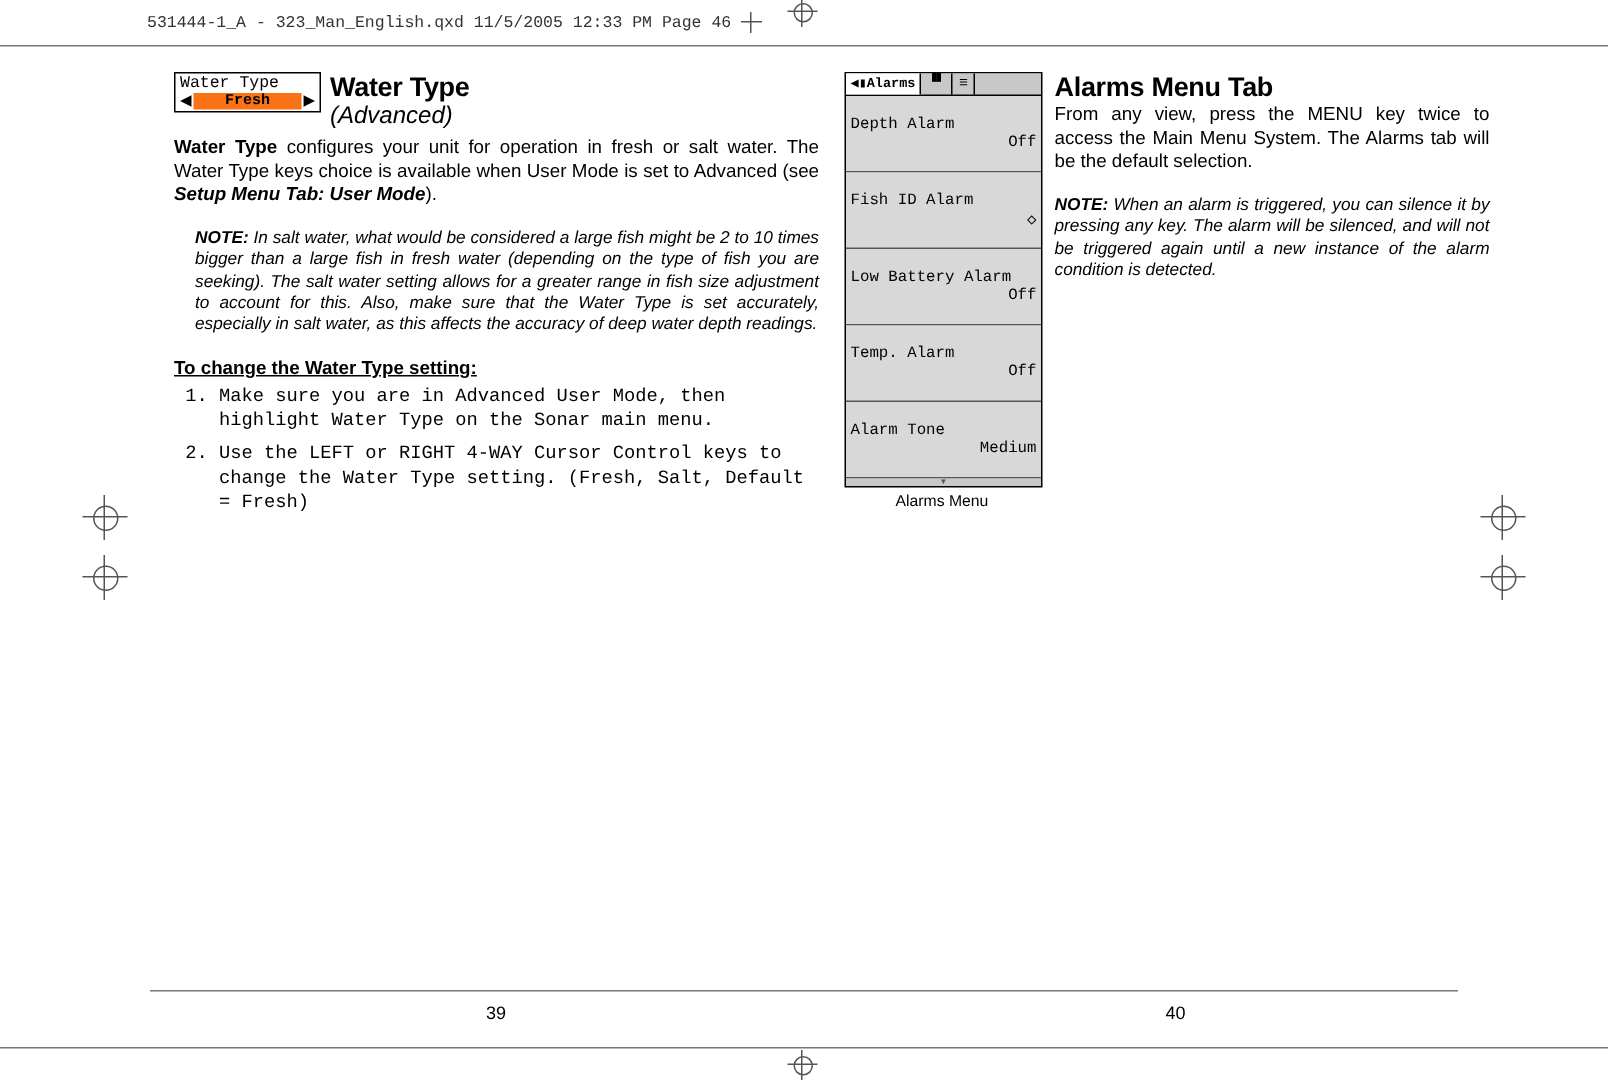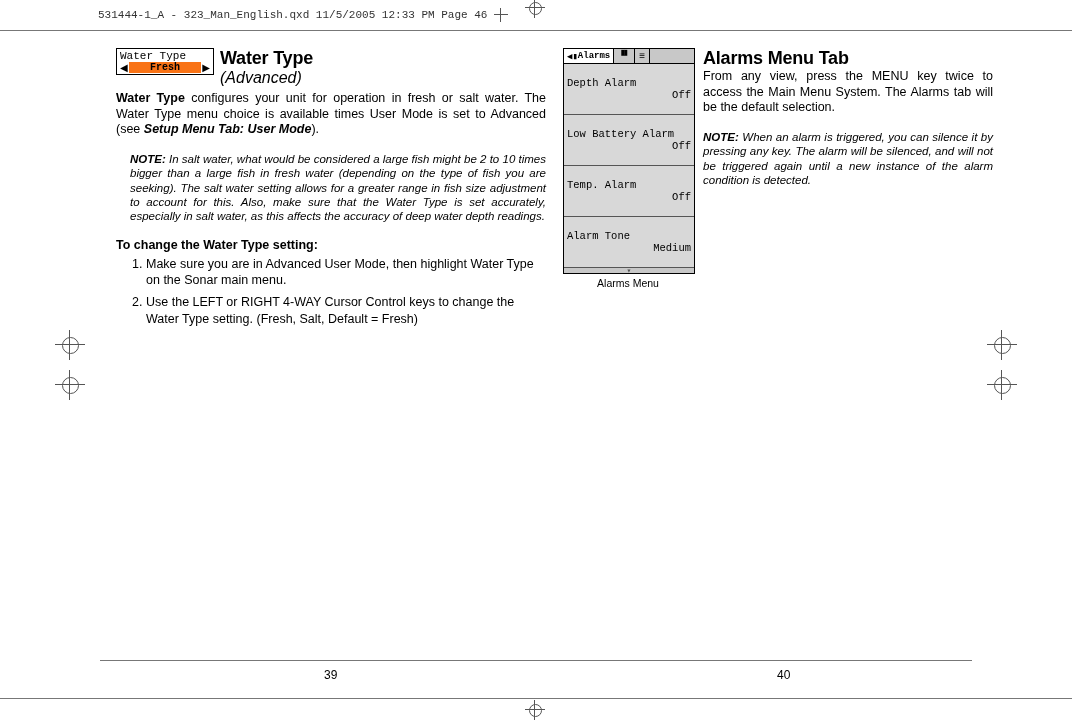--- a/index.html
+++ b/index.html
@@ -149,27 +149,29 @@
   .note {
     font-style: italic;
     font-size: 11.5px;
     line-height: 1.25;
     text-align: justify;
     margin: 14px 0 14px 14px;
   }
   .sub-head {
     font-weight: 700;
     font-size: 12.5px;
+    text-decoration: underline;
     margin-top: 12px;
   }
   ol.steps {
     margin: 4px 0 0 0;
     padding-left: 30px;
     font-size: 12.5px;
     line-height: 1.3;
+    font-family: Liberation Mono, monospace;
   }
   ol.steps li { margin-bottom: 6px; text-align: left; }
 
   
   .alarms-box {
     display: inline-block;
     vertical-align: top;
     border: 1px solid #000;
     width: 130px;
     margin-right: 8px;
@@ -275,21 +277,21 @@
           <span class="arrow">▶</span>
         </div>
       </div>
       <div>
         <h2>Water Type</h2>
         <div class="sub">(Advanced)</div>
       </div>
     </div>
 
     <div class="body">
-      <strong>Water Type</strong><span> configures your unit for operation in fresh or salt water. The Water Type menu choice is available times User Mode is set to Advanced (see </span><em class="ref">Setup Menu Tab: User Mode</em><span>).</span>
+      <strong>Water Type</strong><span> configures your unit for operation in fresh or salt water. The Water Type keys choice is available when User Mode is set to Advanced (see </span><em class="ref">Setup Menu Tab: User Mode</em><span>).</span>
     </div>
 
     <div class="note">
       <strong>NOTE:</strong><span> In salt water, what would be considered a large fish might be 2 to 10 times bigger than a large fish in fresh water (depending on the type of fish you are seeking). The salt water setting allows for a greater range in fish size adjustment to account for this. Also, make sure that the Water Type is set accurately, especially in salt water, as this affects the accuracy of deep water depth readings.</span>
     </div>
 
     <div class="sub-head">To change the Water Type setting:</div>
 
     <ol class="steps">
       <li>Make sure you are in Advanced User Mode, then highlight Water Type on the Sonar main menu.</li>
@@ -307,20 +309,24 @@
               <span>Alarms</span>
             </div>
             <div class="tab tab-icn">▝▘</div>
             <div class="tab tab-icn">≡</div>
           </div>
           <div class="row">
             <span class="lbl">Depth Alarm</span>
             <span class="val">Off</span>
           </div>
           <div class="row">
+            <span class="lbl">Fish ID Alarm</span>
+            <span class="val">◇</span>
+          </div>
+          <div class="row">
             <span class="lbl">Low Battery Alarm</span>
             <span class="val">Off</span>
           </div>
           <div class="row">
             <span class="lbl">Temp. Alarm</span>
             <span class="val">Off</span>
           </div>
           <div class="row">
             <span class="lbl">Alarm Tone</span>
             <span class="val">Medium</span>

